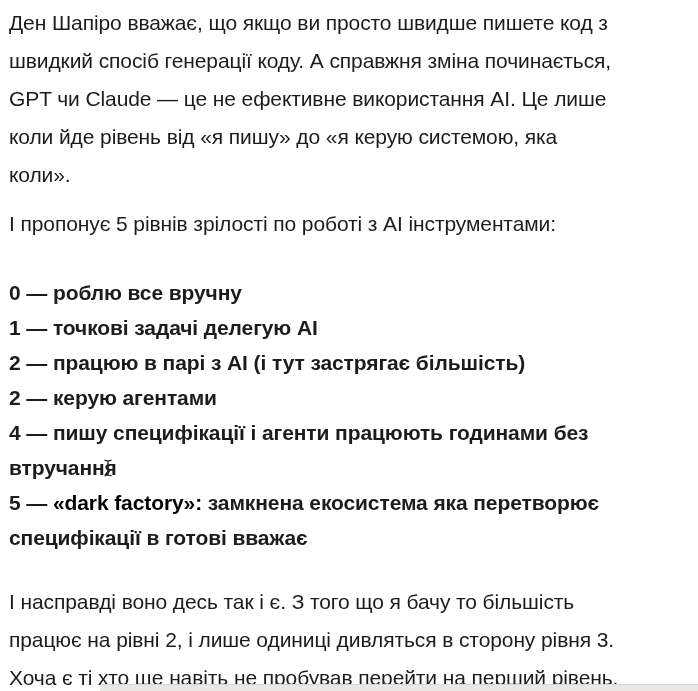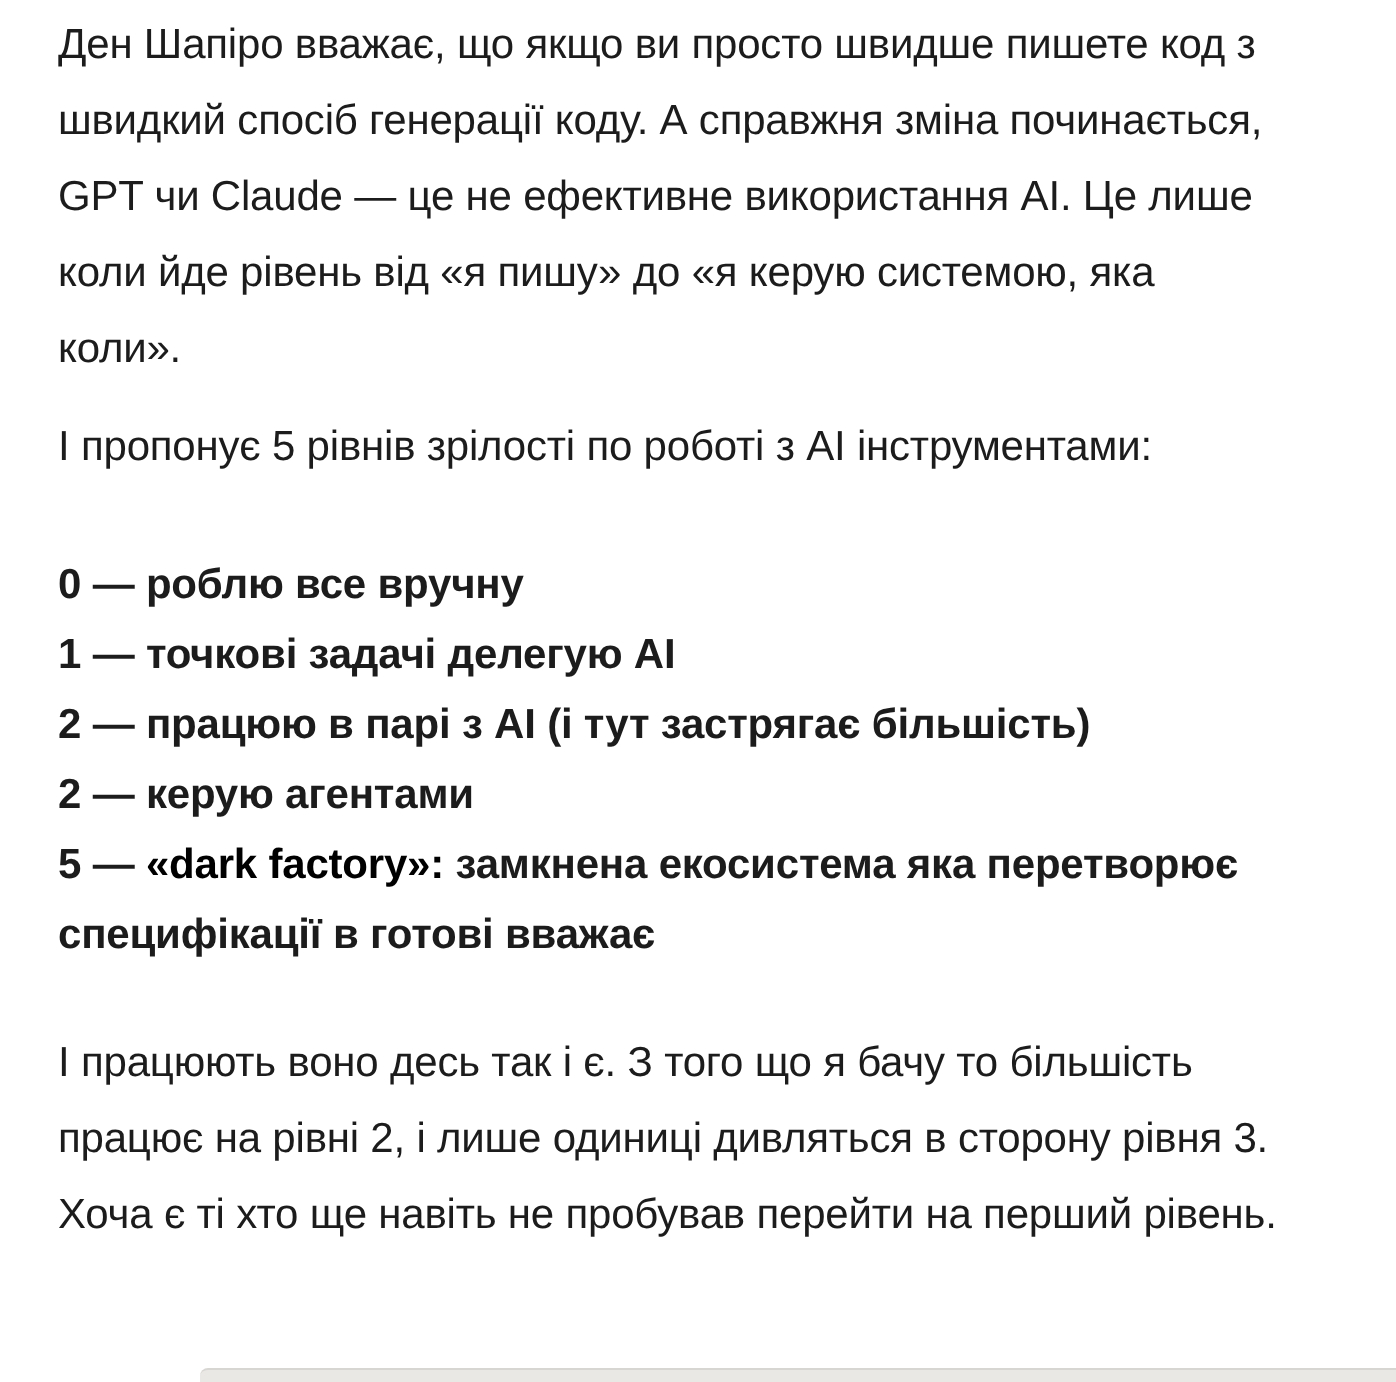--- a/index.html
+++ b/index.html
@@ -10,21 +10,21 @@
     position: relative;
     background: #ffffff;
     font-family: "Liberation Sans", sans-serif;
     font-size: 21px;
     color: #1c1c1c;
     letter-spacing: -0.1px;
   }
   .content {
     padding: 4px 20px 0 9px;
   }
-  .line { white-space: nowrap; margin-left: 20px; }
+  .line { white-space: nowrap; }
   .para { line-height: 38px; margin: 0; }
   .intro { margin-top: 11px; }
   .levels { line-height: 35px; margin-top: 32px; font-weight: bold; }
   .closing { margin-top: 28px; }
   a.link {
     color: #000000;
     text-decoration: none;
     cursor: pointer;
   }
   .ibeam {
@@ -62,26 +62,32 @@
   <div class="para intro">
     <div class="line">І пропонує 5 рівнів зрілості по роботі з AI інструментами:</div>
   </div>
 
   <div class="levels">
     <div class="line">0 — роблю все вручну</div>
     <div class="line">1 — точкові задачі делегую AI</div>
     <div class="line">2 — працюю в парі з AI (і тут застрягає більшість)</div>
     <div class="line">2 — керую агентами</div>
     <div>
+      <div class="line">4 — пишу специфікації і агенти працюють годинами без</div>
+      <div class="line"><span>втручання</span><span class="ibeam"><svg width="10" height="18" viewBox="0 0 10 18">
+              <path d="M1.5 1.2 Q5 2.6 8.5 1.2 M5 1.8 V16.2 M1.5 16.8 Q5 15.4 8.5 16.8" fill="none" stroke="#2a2a2a" stroke-width="1.4"></path>
+            </svg></span></div>
+    </div>
+    <div>
       <div class="line"><span>5 — </span><a class="link" href="#">«dark factory»:</a><span> замкнена екосистема яка перетворює</span></div>
       <div class="line">специфікації в готові вважає</div>
     </div>
   </div>
 
   <div class="para closing">
-    <div class="line">І працюють воно десь так і є. З того що я бачу то більшість</div>
+    <div class="line">І насправді воно десь так і є. З того що я бачу то більшість</div>
     <div class="line">працює на рівні 2, і лише одиниці дивляться в сторону рівня 3.</div>
     <div class="line">Хоча є ті хто ще навіть не пробував перейти на перший рівень.</div>
   </div>
 
 </div>
 
 <div class="bottom-bar"></div>
 
 </body></html>

